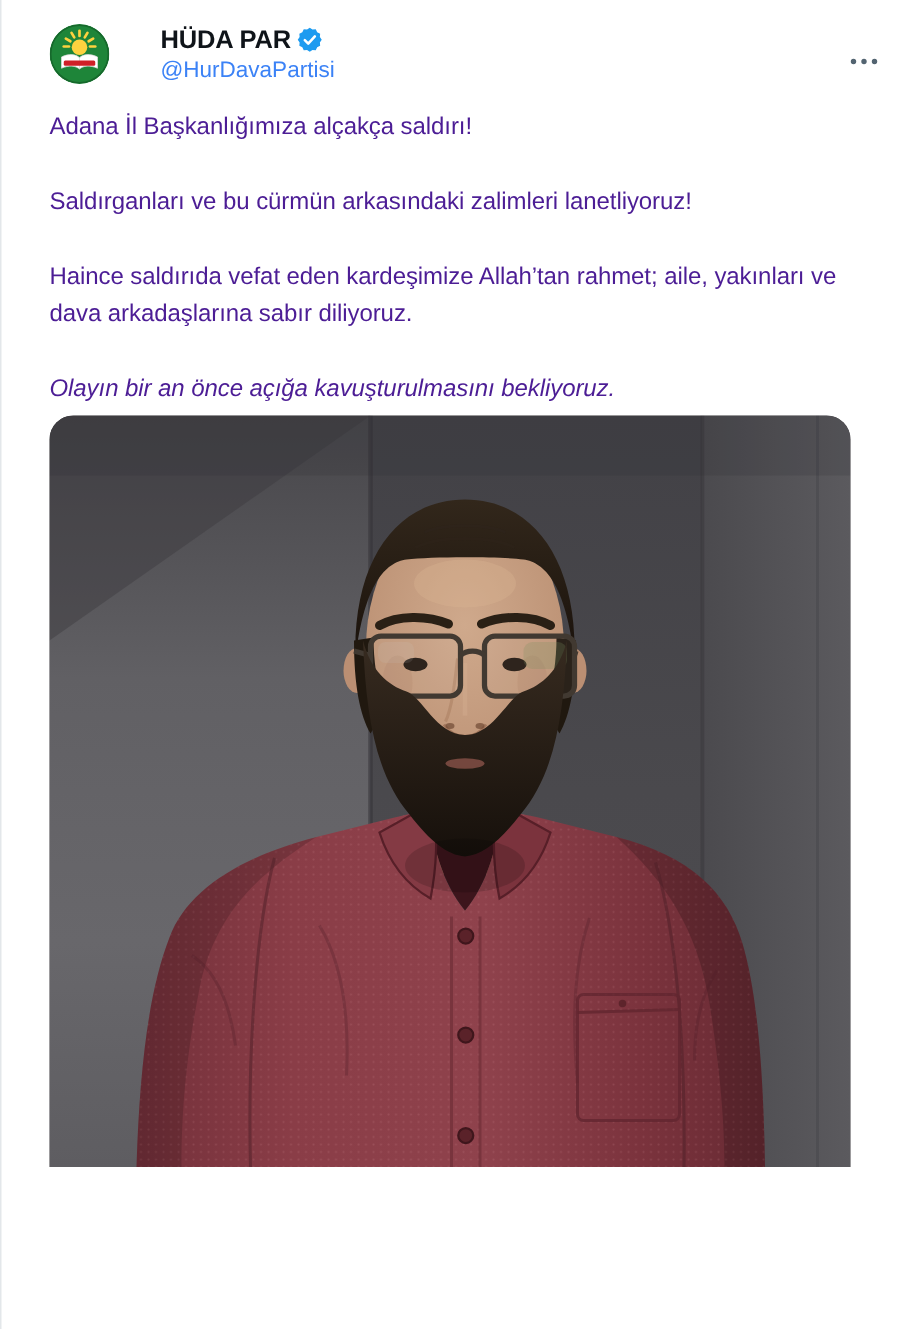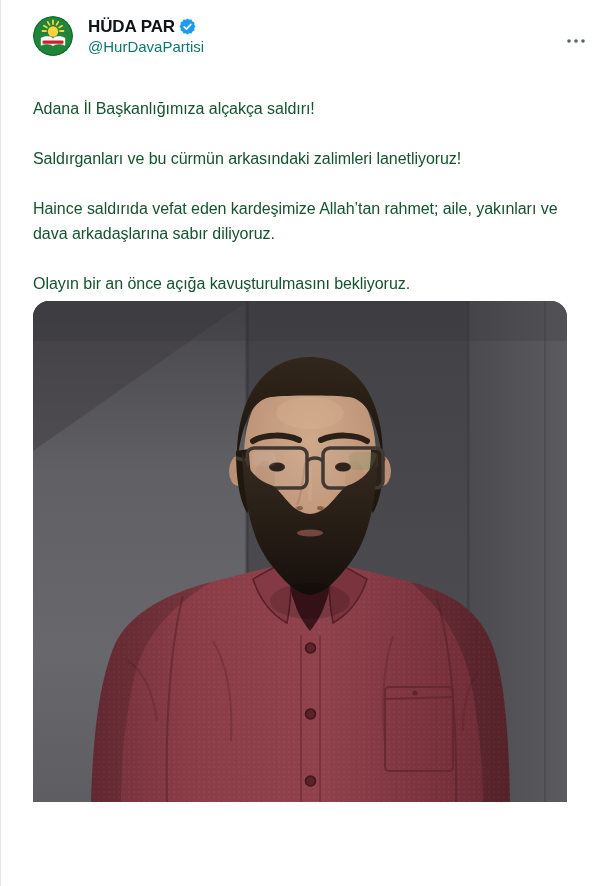--- a/index.html
+++ b/index.html
@@ -6,36 +6,36 @@
   body{
     width:600px;height:886px;overflow:hidden;background:#ffffff;
     font-family:"Liberation Sans","DejaVu Sans",sans-serif;
     -webkit-font-smoothing:antialiased;
   }
   .tweet{
     position:relative;box-sizing:border-box;width:600px;height:886px;
     border-left:1px solid #e3e7ea;background:#fff;
     padding:16px 33px 0 32px;
   }
-  .tweet-header{display:flex;align-items:center;position:relative;height:40px;}
+  .tweet-header{display:flex;align-items:center;position:relative;height:40px;gap:19px;}
   .avatar{width:40px;height:40px;border-radius:50%;overflow:hidden;flex:0 0 40px;cursor:pointer;}
   .id-block{margin-left:15px;display:flex;flex-direction:column;justify-content:center;}
   .name-row{display:flex;align-items:center;line-height:21px;}
   .display-name{font-size:17px;font-weight:700;color:#0f1419;letter-spacing:-0.1px;cursor:pointer;}
   .verified{width:17px;height:17px;margin-left:4px;flex:0 0 17px;}
-  .handle{font-size:15px;line-height:20px;color:#0f766e;cursor:pointer;}
+  .handle{font-size:15px;line-height:20px;color:#3b82f6;cursor:pointer;}
   .more-btn{position:absolute;right:-26px;top:8px;width:34px;height:34px;display:flex;
     align-items:center;justify-content:center;border-radius:50%;cursor:pointer;}
   .more-btn svg{display:block;}
-  .tweet-text{margin-top:40px;color:#14532d;}
+  .tweet-text{margin-top:16px;color:#4c1d95;}
   .tweet-text p{
     margin:0 0 25px 0;font-size:16px;line-height:25px;letter-spacing:-0.05px;
     white-space:normal;word-wrap:break-word;
   }
-  .tweet-text p:last-child{margin-bottom:0;}
+  .tweet-text p:last-child{margin-bottom:0;font-style:italic;}
   .tweet-photo{
     margin-top:5px;width:534px;height:501px;border-radius:16px 16px 0 0;
     overflow:hidden;cursor:pointer;background:#4c4b4f;
   }
   .tweet-photo svg{display:block;width:534px;height:501px;}
 </style>
 </head>
 <body>
 
 <div class="tweet">

